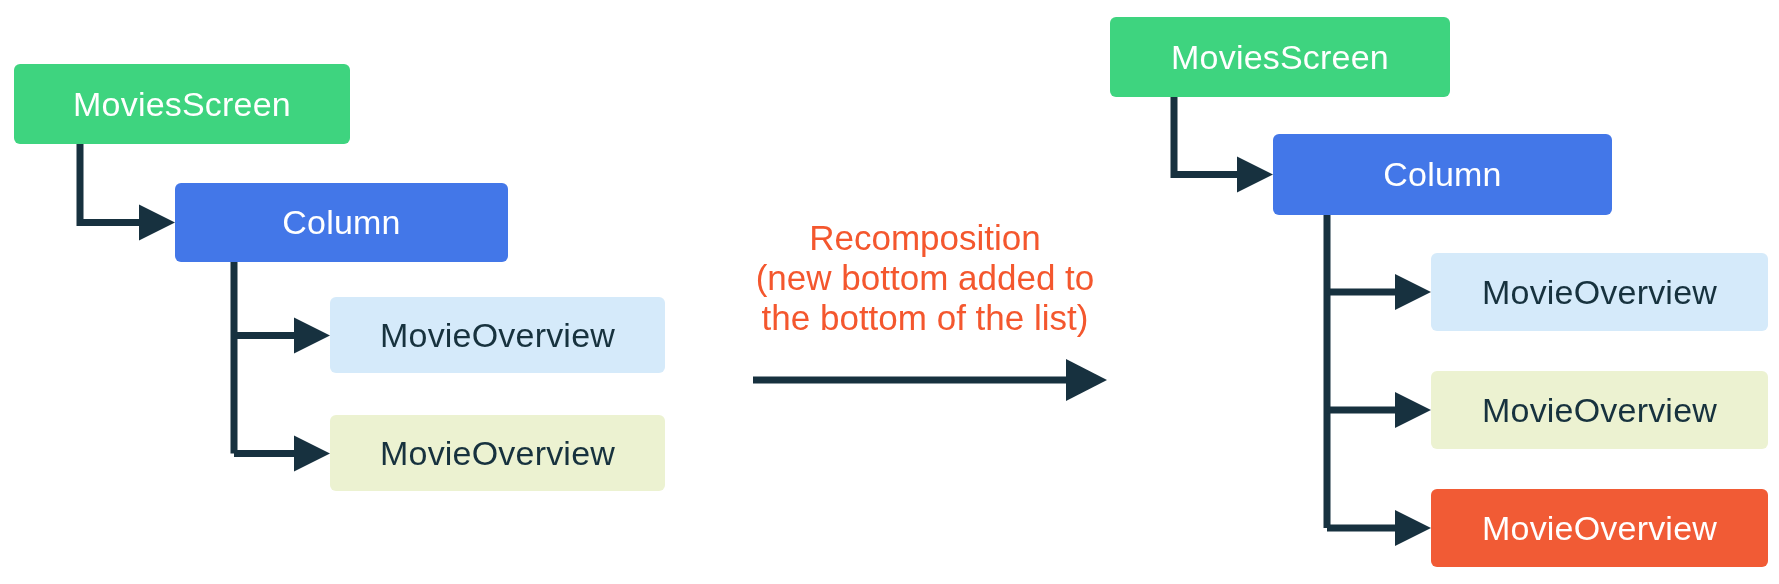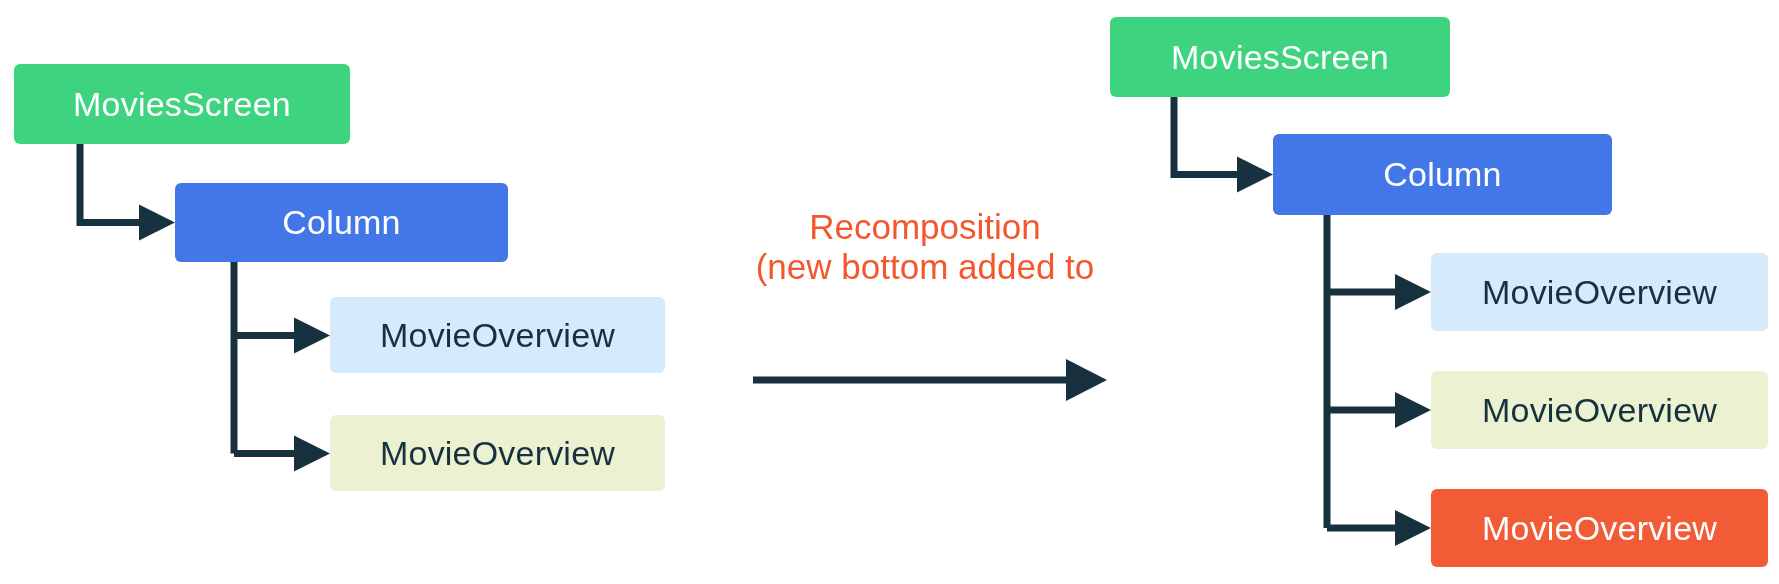--- a/index.html
+++ b/index.html
@@ -55,21 +55,21 @@
   
   .n-a-screen { left: 1110px; top: 17px;  width: 340px; height: 80px; }
   .n-a-column { left: 1273px; top: 134px; width: 339px; height: 81px; }
   .n-a-child1 { left: 1431px; top: 253px; width: 337px; height: 78px; }
   .n-a-child2 { left: 1431px; top: 371px; width: 337px; height: 78px; }
   .n-a-child3 { left: 1431px; top: 489px; width: 337px; height: 78px; }
 
   .annotation {
     position: absolute;
     left: 640px;
-    top: 207px;
+    top: 218px;
     width: 570px;
     text-align: center;
     color: var(--annotation-text, #F4572E);
     font-size: 35px;
     line-height: 40px;
     font-weight: 500;
   }
 </style>
 </head>
 <body>
@@ -101,20 +101,21 @@
   </svg>
 
   <div class="node green n-b-screen">MoviesScreen</div>
   <div class="node blue n-b-column">Column</div>
   <div class="node lightblue n-b-child1">MovieOverview</div>
   <div class="node lightyellow n-b-child2">MovieOverview</div>
 
   <div class="annotation">
     <div>Recomposition</div>
     <div>(new bottom added to</div>
+    <div>the bottom of the list)</div>
   </div>
 
   <div class="node green n-a-screen">MoviesScreen</div>
   <div class="node blue n-a-column">Column</div>
   <div class="node lightblue n-a-child1">MovieOverview</div>
   <div class="node lightyellow n-a-child2">MovieOverview</div>
   <div class="node orange n-a-child3">MovieOverview</div>
 
 </div>
 

